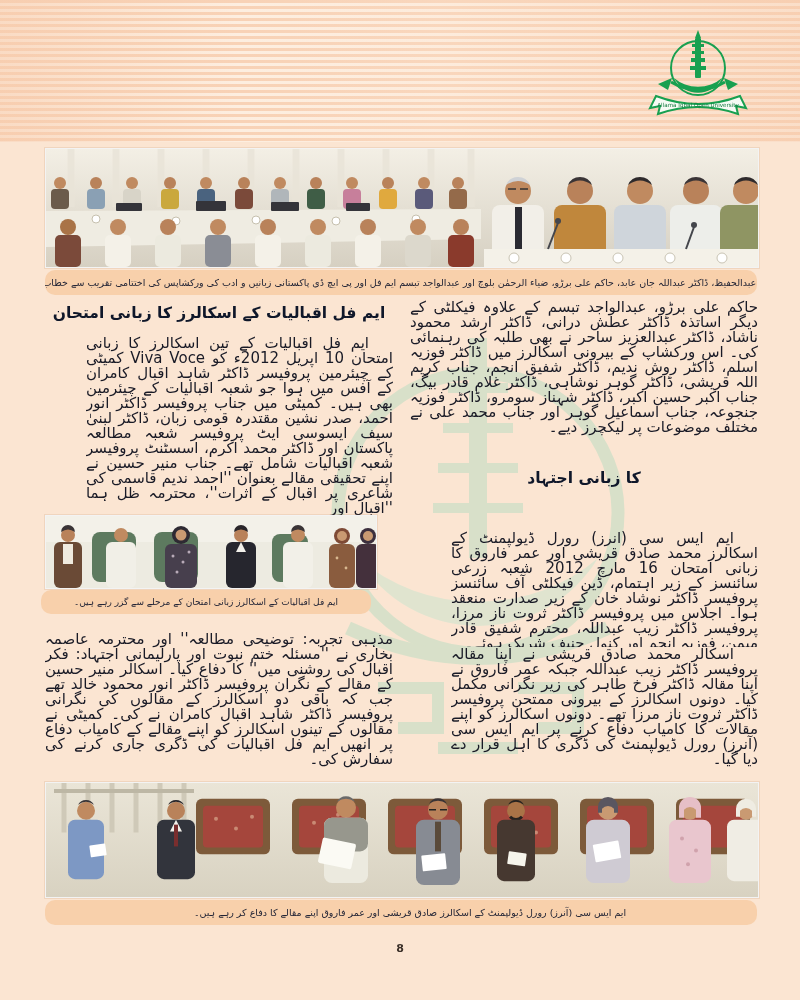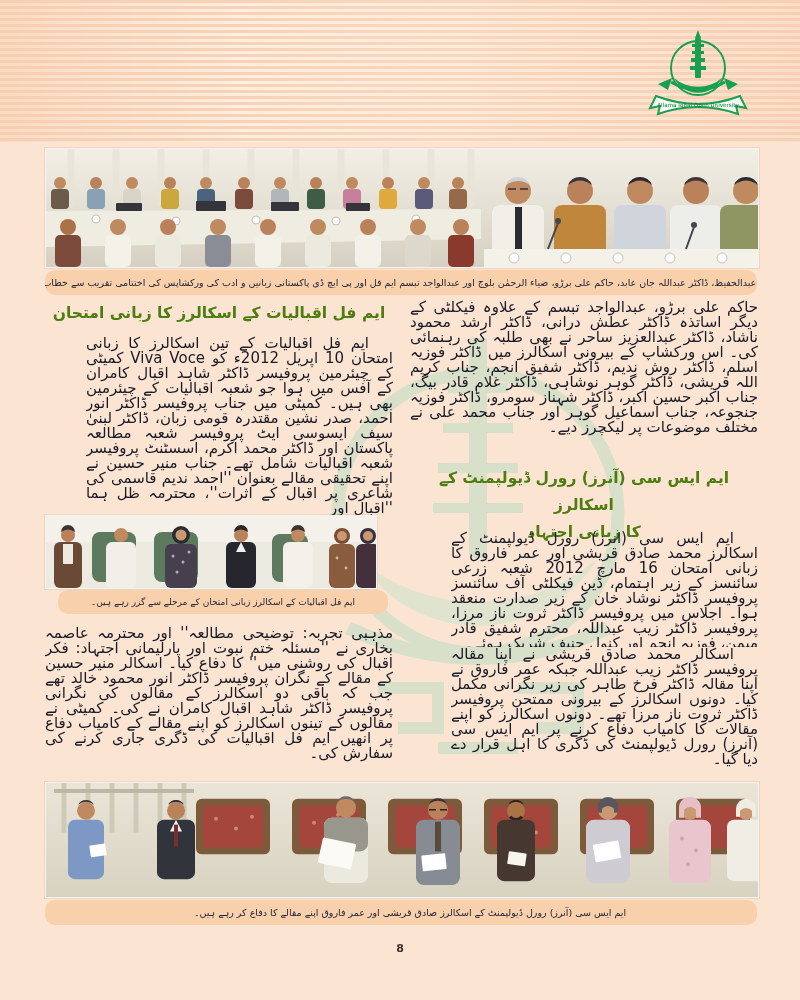--- a/index.html
+++ b/index.html
@@ -29,38 +29,38 @@
   .photo-mid{left:45px;top:515px;width:330px;height:72px;}
   .photo-bottom{left:45px;top:782px;width:712px;height:114px;}
   
   .caption{
     position:absolute;background:#f8d0ab;border-radius:10px;
     display:flex;align-items:center;justify-content:center;
     direction:rtl;color:#232536;font-size:9.5px;white-space:nowrap;overflow:hidden;
     padding:0 8px;box-sizing:border-box;
   }
   .caption-top{left:45px;top:270px;width:712px;height:25px;}
-  .caption-mid{left:58px;top:590px;width:330px;height:24px;font-size:9px;}
+  .caption-mid{left:41px;top:590px;width:330px;height:24px;font-size:9px;}
   .caption-bottom{left:45px;top:900px;width:712px;height:25px;padding-left:26px;}
   
   .col{position:absolute;top:300px;width:348px;direction:rtl;}
   .col-left{left:45px;}
   .col-right{left:410px;}
   .heading{
-    color:#4d7c0f;font-weight:bold;font-size:15.5px;text-align:center;
+    color:#0f172a;font-weight:bold;font-size:15.5px;text-align:center;
     line-height:1.75;direction:rtl;
   }
   .para{
     color:#191a26;font-size:15px;line-height:15px;text-align:justify;
     overflow:hidden;direction:rtl;
   }
   .indent{text-indent:1.6em;margin-left:41px;}
   .h-left{height:34px;margin-bottom:2px;}
   .p-l1{height:180px;}
-  .p-l2{height:152px;margin-top:6px;}
+  .p-l2{height:152px;margin-top:12px;}
   .p-r1{height:163px;}
   .h-right{height:64px;margin-top:2px;margin-bottom:2px;}
   .p-r2{height:116px;}
   .p-r3{height:136px;}
   
   .page-number{
     position:absolute;left:0;top:942px;width:800px;text-align:center;
     color:#3a2f28;font-size:11px;font-weight:bold;
   }
 </style>
@@ -340,21 +340,20 @@
 
 <div class="caption caption-mid">ایم فل اقبالیات کے اسکالرز زبانی امتحان کے مرحلے سے گزر رہے ہیں۔</div>
 
 <div class="col" style="left:45px;top:620px;width:348px;">
   <div class="para p-l2">مذہبی تجربہ: توضیحی مطالعہ'' اور محترمہ عاصمہ بخاری نے ''مسئلہ ختم نبوت اور پارلیمانی اجتہاد: فکر اقبال کی روشنی میں'' کا دفاع کیا۔ اسکالر منیر حسین کے مقالے کے نگران پروفیسر ڈاکٹر انور محمود خالد تھے جب کہ باقی دو اسکالرز کے مقالوں کی نگرانی پروفیسر ڈاکٹر شاہد اقبال کامران نے کی۔ کمیٹی نے مقالوں کے تینوں اسکالرز کو اپنے مقالے کے کامیاب دفاع پر انھیں ایم فل اقبالیات کی ڈگری جاری کرنے کی سفارش کی۔</div>
 </div>
 
 <div class="col col-right">
   <div class="para p-r1">حاکم علی برڑو، عبدالواجد تبسم کے علاوہ فیکلٹی کے دیگر اساتذہ ڈاکٹر عطش درانی، ڈاکٹر ارشد محمود ناشاد، ڈاکٹر عبدالعزیز ساحر نے بھی طلبہ کی رہنمائی کی۔ اس ورکشاپ کے بیرونی اسکالرز میں ڈاکٹر فوزیہ اسلم، ڈاکٹر روش ندیم، ڈاکٹر شفیق انجم، جناب کریم اللہ قریشی، ڈاکٹر گوہر نوشاہی، ڈاکٹر غلام قادر بیگ، جناب اکبر حسین اکبر، ڈاکٹر شہناز سومرو، ڈاکٹر فوزیہ جنجوعہ، جناب اسماعیل گوہر اور جناب محمد علی نے مختلف موضوعات پر لیکچرز دیے۔</div>
   <div class="heading h-right">
-    <div>ایم ایس سی (آنرز) رورل ڈیولپمنٹ کے اسکالرز</div>
     <div>کا زبانی اجتہاد</div>
   </div>
   <div class="para p-r2 indent">ایم ایس سی (آنرز) رورل ڈیولپمنٹ کے اسکالرز محمد صادق قریشی اور عمر فاروق کا زبانی امتحان 16 مارچ 2012 شعبہ زرعی سائنسز کے زیر اہتمام، ڈین فیکلٹی آف سائنسز پروفیسر ڈاکٹر نوشاد خان کے زیر صدارت منعقد ہوا۔ اجلاس میں پروفیسر ڈاکٹر ثروت ناز مرزا، پروفیسر ڈاکٹر زیب عبداللہ، محترم شفیق قادر میمن، فوزیہ انجم اور کنول حنیف شریک ہوئے۔</div>
   <div class="para p-r3 indent">اسکالر محمد صادق قریشی نے اپنا مقالہ پروفیسر ڈاکٹر زیب عبداللہ جبکہ عمر فاروق نے اپنا مقالہ ڈاکٹر فرخ طاہر کی زیر نگرانی مکمل کیا۔ دونوں اسکالرز کے بیرونی ممتحن پروفیسر ڈاکٹر ثروت ناز مرزا تھے۔ دونوں اسکالرز کو اپنے مقالات کا کامیاب دفاع کرنے پر ایم ایس سی (آنرز) رورل ڈیولپمنٹ کی ڈگری کا اہل قرار دے دیا گیا۔</div>
 </div>
 
 <div class="photo photo-bottom">
   <svg viewBox="0 0 712 115" preserveAspectRatio="none">
     <defs>
       <linearGradient id="bg2" x1="0" y1="0" x2="0" y2="1">

